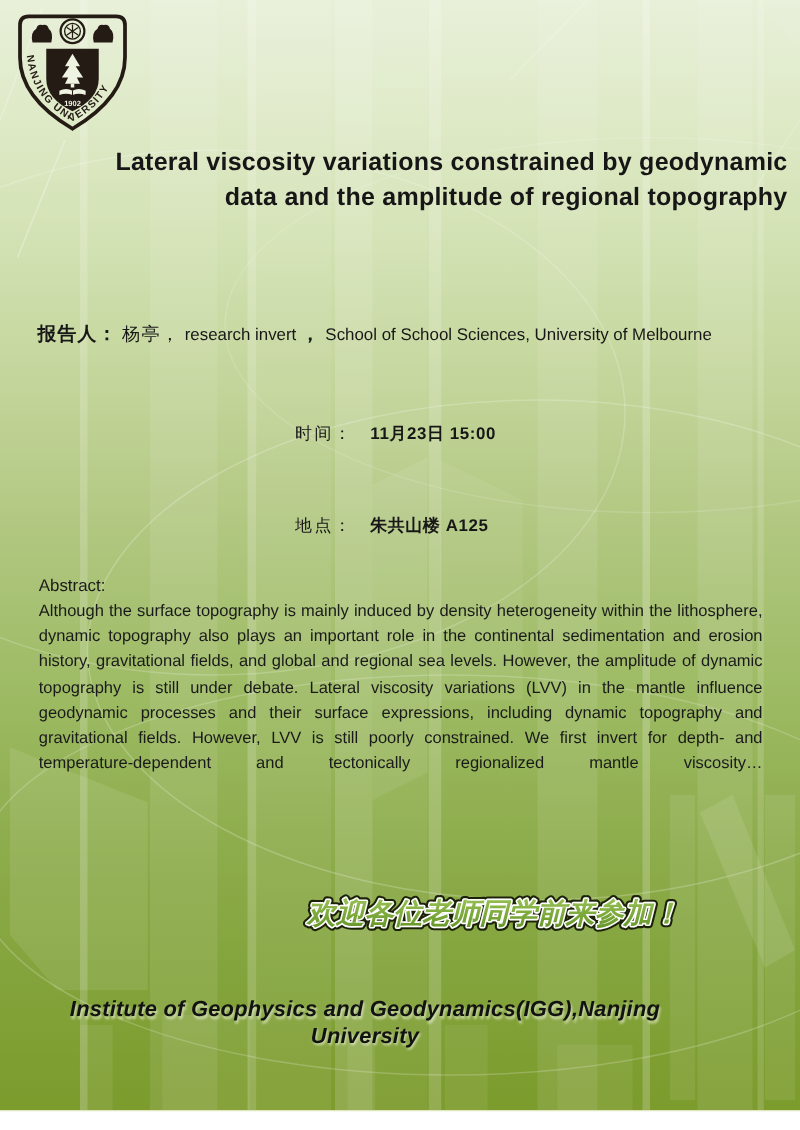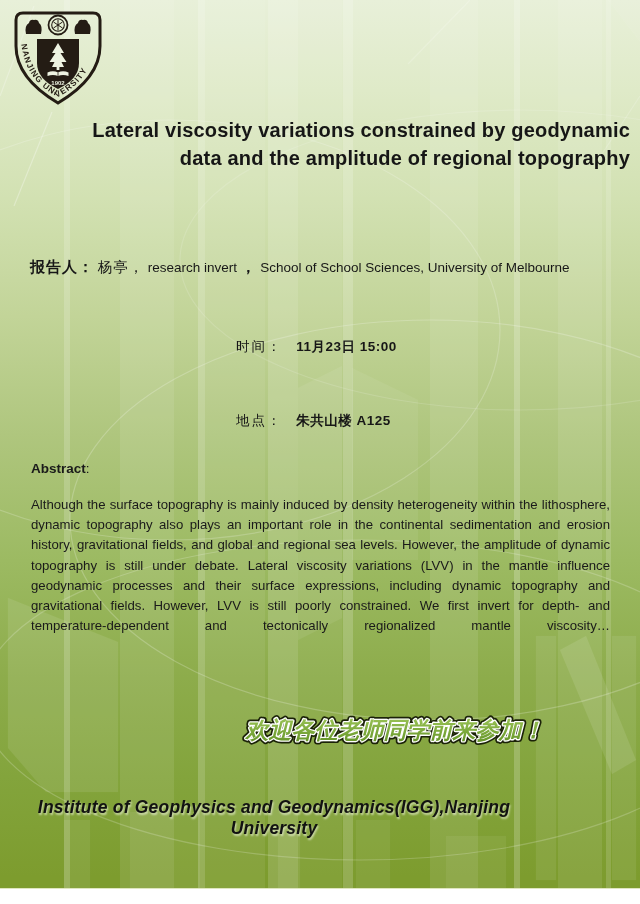--- a/index.html
+++ b/index.html
@@ -76,38 +76,37 @@
   .meta-line .label { letter-spacing: 2px; padding-left: 13px; }
   .meta-line .value { font-weight: bold; margin-left: 10px; letter-spacing: 0.5px; }
 
   .abstract {
     position: absolute;
     left: 31px; top: 459px;
     width: 579px;
     color: #1a1a1a;
   }
   .abstract-head { font-size: 13.5px; line-height: 20px; }
-  .abstract-head .b { font-weight: bold; }
+  .abstract-head .b { font-weight: normal; }
   .abstract-body {
     font-size: 13.2px;
     line-height: 20.2px;
     text-align: justify;
     text-align-last: justify;
-    margin-top: 16px;
   }
 
   .welcome-wrap {
     position: absolute;
     left: 234px; top: 710px;
     width: 322px; height: 40px;
   }
 
   .footer {
     position: absolute;
-    left: 0; top: 797px;
+    left: 18px; top: 797px;
     width: 548px;
     text-align: center;
     font-size: 17.5px;
     font-weight: bold;
     font-style: italic;
     color: #121212;
     letter-spacing: 0.2px;
     text-shadow: 1px 2px 2px rgba(243, 248, 228, 0.65);
   }
 </style>

